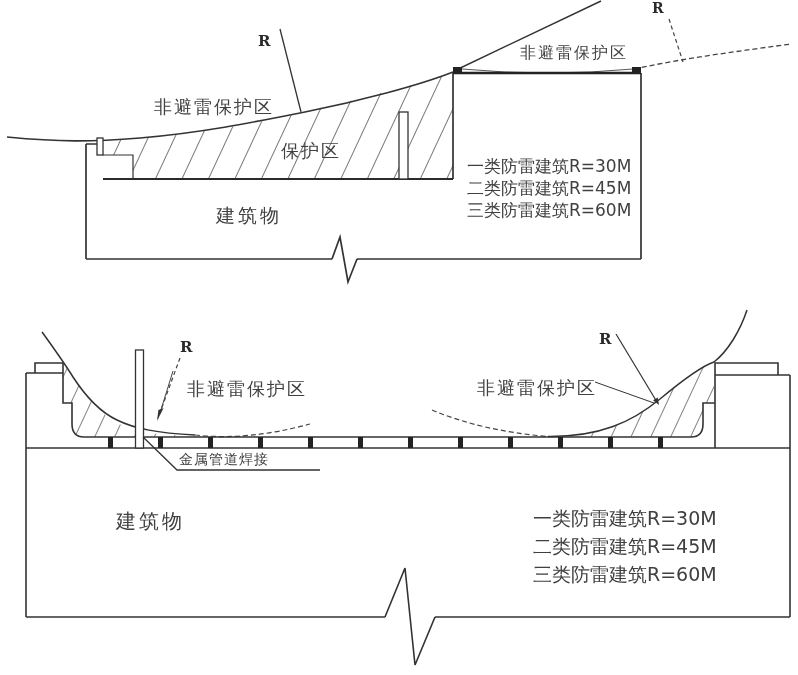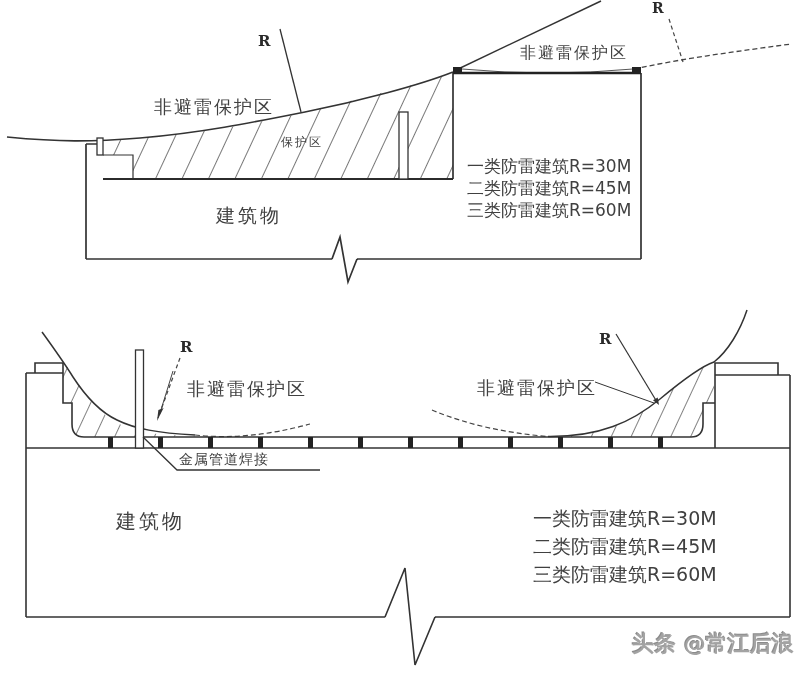--- a/index.html
+++ b/index.html
@@ -115,34 +115,33 @@
       <rect x="135.5" y="350" width="8" height="98" fill="#ffffff" stroke="#333" stroke-width="1.3"></rect>
 
       <path d="M143,437 L177,470 L320,470" fill="none" stroke="#333" stroke-width="1.3"></path>
     </g>
   </svg>
 
   <div class="lbl rlab" style="left:258px;top:34px;font-size:15px;">R</div>
   <div class="lbl rlab" style="left:652px;top:1px;font-size:14px;">R</div>
   <div class="lbl cjk" style="left:154px;top:98px;font-size:18px;">非避雷保护区</div>
   <div class="lbl cjk" style="left:520px;top:45px;font-size:16px;">非避雷保护区</div>
-  <div class="lbl cjk" style="left:281px;top:136px;font-size:12px;">保护区</div>
+  <div class="lbl cjk" style="left:281px;top:142px;font-size:18px;">保护区</div>
   <div class="lbl cjk" style="left:216px;top:206px;font-size:19px;letter-spacing:3px;">建筑物</div>
   <div class="lbl classes" style="left:467px;top:155px;font-size:17px;">
     <div>一类防雷建筑R=30M</div>
     <div>二类防雷建筑R=45M</div>
     <div>三类防雷建筑R=60M</div>
   </div>
 
   <div class="lbl rlab" style="left:180px;top:340px;font-size:15px;">R</div>
   <div class="lbl rlab" style="left:599px;top:332px;font-size:15px;">R</div>
   <div class="lbl cjk" style="left:187px;top:380px;font-size:18px;">非避雷保护区</div>
   <div class="lbl cjk" style="left:477px;top:379px;font-size:18px;">非避雷保护区</div>
   <div class="lbl cjk" style="left:179px;top:452px;font-size:14px;letter-spacing:1px;">金属管道焊接</div>
   <div class="lbl cjk" style="left:116px;top:511px;font-size:20px;letter-spacing:3px;">建筑物</div>
   <div class="lbl classes-l" style="left:533px;top:504px;font-size:19px;">
     <div>一类防雷建筑R=30M</div>
     <div>二类防雷建筑R=45M</div>
     <div>三类防雷建筑R=60M</div>
   </div>
 
-  <div class="lbl" id="watermark" style="left:632px;top:633px;font-size:22px;">头条 @常江后浪</div>
 </div>
 
 </body></html>

